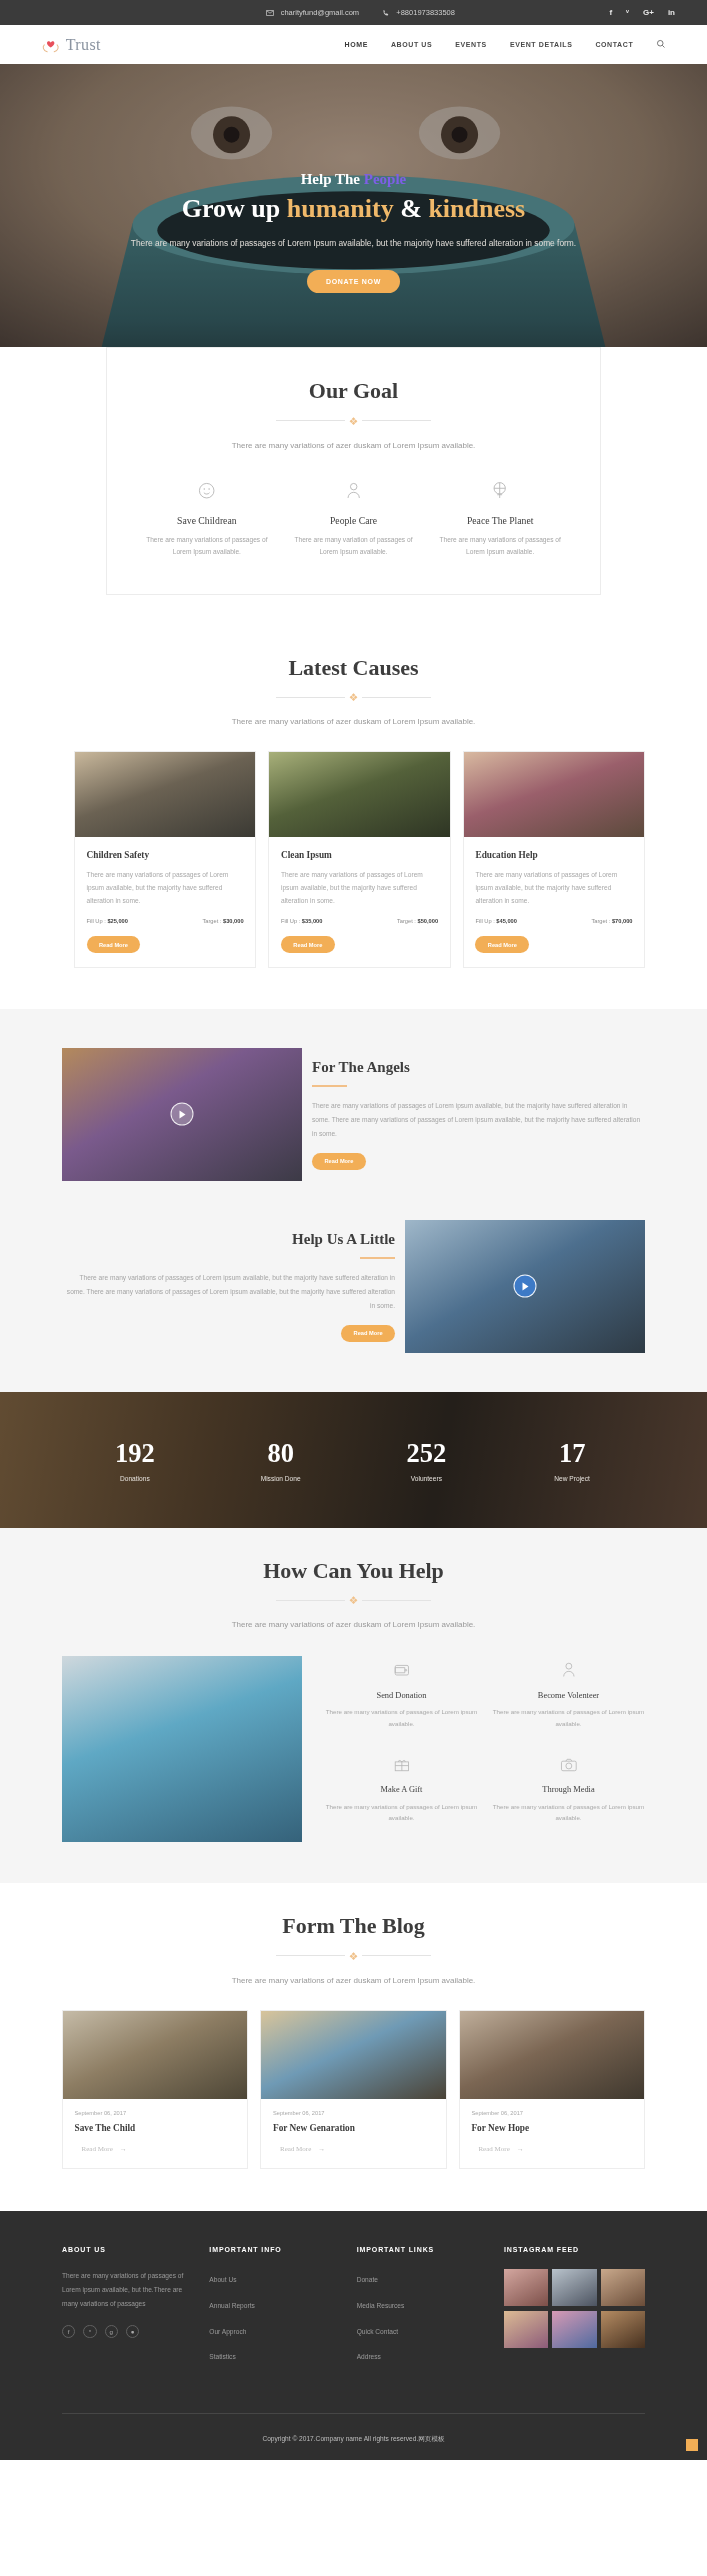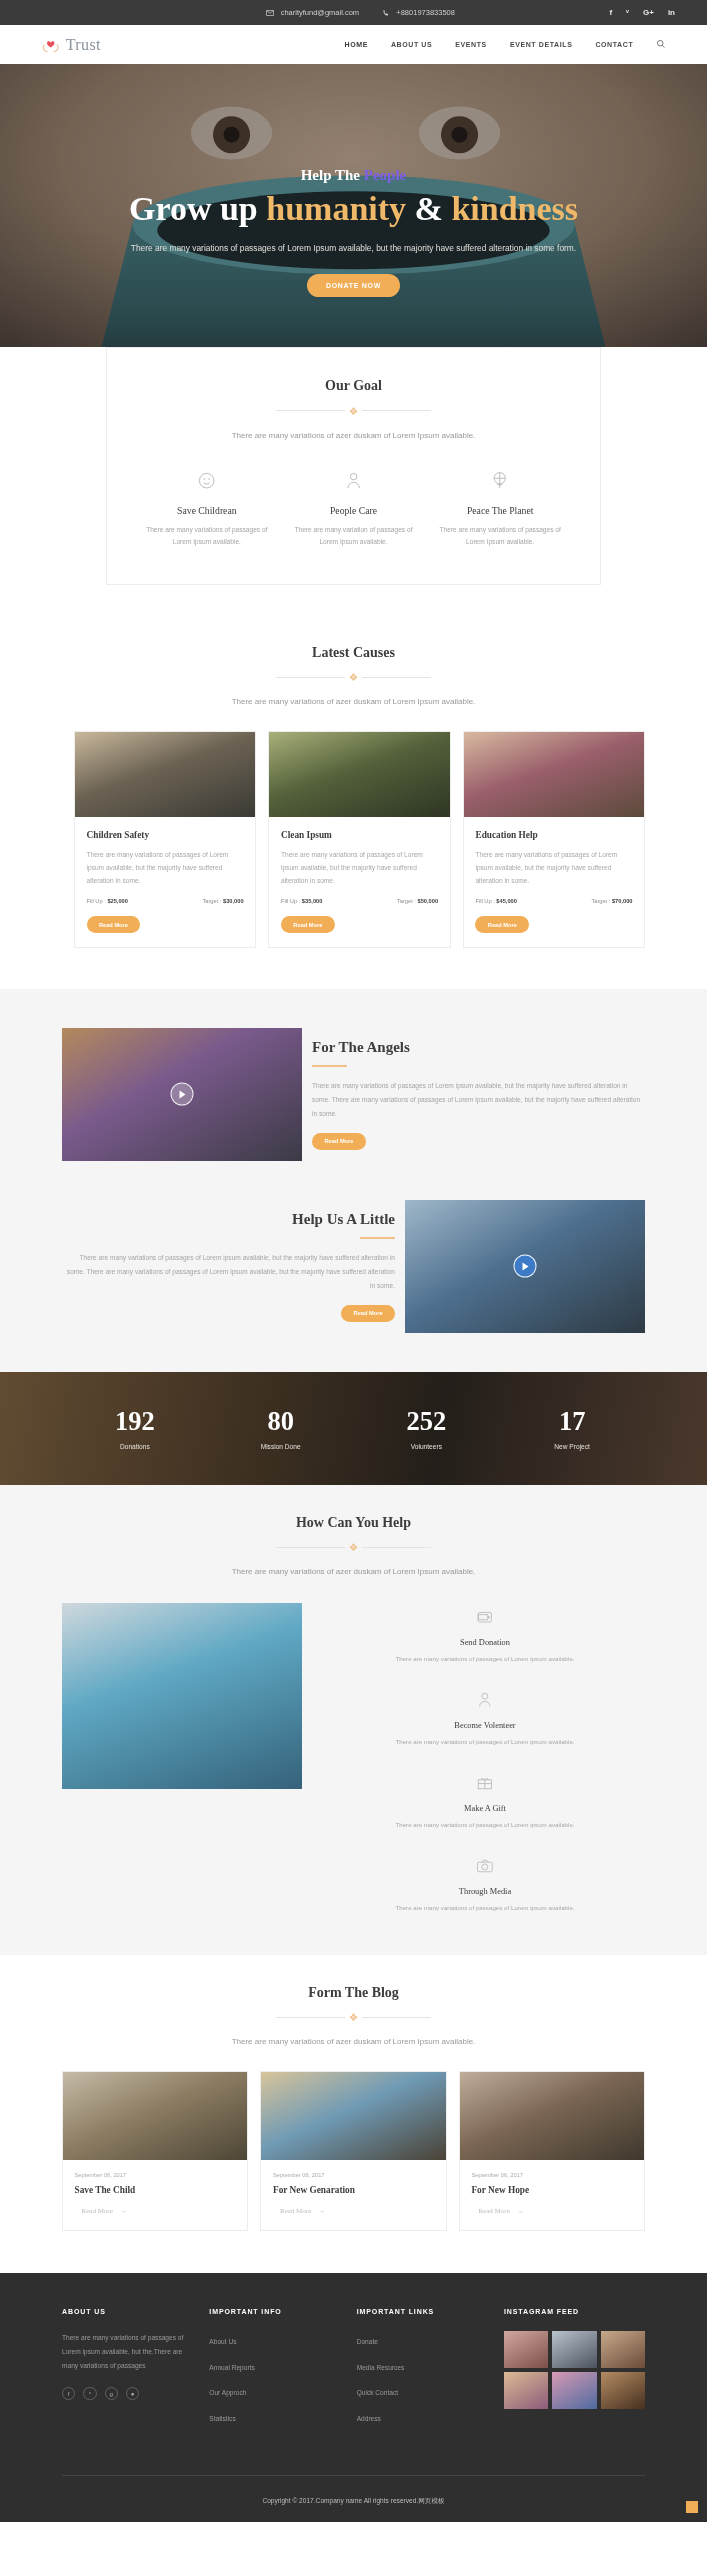--- a/index.html
+++ b/index.html
@@ -33,33 +33,33 @@
   .hero {
     position:relative; height:336px; overflow:hidden;
     background:linear-gradient(180deg,#9a9287 0%,#6e6a61 35%,#4b4a46 70%,#2a2a28 100%);
     display:flex; align-items:center; justify-content:center;
   }
   .hero-photo { position:absolute; inset:0; }
   .hero-overlay { position:absolute; inset:0; background:rgba(35,30,28,.34); }
   .hero-inner { position:relative; text-align:center; width:495px; }
   .hero-sub { font-family:"Liberation Serif",serif; font-size:15px; font-weight:bold; color:#fff; }
   .hero-sub .accent { color:#7d5fe6; }
-  .hero-title { font-family:"Liberation Serif",serif; font-size:34px; font-weight:bold; color:#fff; margin-top:5.3px; line-height:1.15; }
+  .hero-title { font-family:"Liberation Serif",serif; font-size:26px; font-weight:bold; color:#fff; margin-top:5.3px; line-height:1.15; }
   .hero-title .gold { color:#f0b96a; }
   .hero-text { color:#e2ded9; font-size:8.4px; line-height:1.9; margin-top:12.4px; }
   .btn {
     display:inline-block; background:#f2ae56; color:#fff; border:none; cursor:pointer;
     font-size:7px; font-weight:bold; letter-spacing:0.7px; padding:8px 19.4px; border-radius:17.7px;
     text-decoration:none; margin-top:17.7px;
   }
 
   
   .goal-shell { position:relative; margin-top:-53px; padding-bottom:35px; background:#fff; }
   .goal-card { width:495px; margin:0 auto; background:#fff; border:0.9px solid #ececec; padding:30px 26.5px 35px; }
-  .sec-title { font-family:"Liberation Serif",serif; font-size:14px; font-weight:bold; color:#3d3d3d; text-align:center; }
+  .sec-title { font-family:"Liberation Serif",serif; font-size:22px; font-weight:bold; color:#3d3d3d; text-align:center; }
   .divider { display:flex; align-items:center; justify-content:center; gap:3.5px; margin:10.6px 0 14px; }
   .divider .line { width:69px; height:0.9px; background:#e3e3e3; }
   .divider .mark { color:#f0c18a; font-size:10.6px; }
   .sec-sub { text-align:center; font-size:8px; color:#999; }
   .goal-grid { display:flex; margin-top:28px; }
   .goal-col { flex:1; text-align:center; padding:0 12.4px; }
   .goal-icon { height:26.5px; display:flex; align-items:center; justify-content:center; color:#b9b9b9; }
   .goal-icon svg { width:19.4px; height:19.4px; stroke:#b5b5b5; fill:none; stroke-width:1.1; }
   .goal-name { font-family:"Liberation Serif",serif; font-size:9.7px; color:#3d3d3d; margin-top:10.6px; }
   .goal-desc { font-size:6.6px; color:#a5a5a5; line-height:1.9; margin-top:8px; }
@@ -90,33 +90,33 @@
   .play:after { content:""; border-left:6.2px solid #fff; border-top:4px solid transparent; border-bottom:4px solid transparent; margin-left:1.8px; }
   .play.blue { background:rgba(58,128,220,.75); border-color:rgba(255,255,255,.9); }
   .split-body { flex:1; }
   .split-body.right { text-align:right; }
   .split-title { font-family:"Liberation Serif",serif; font-size:15px; font-weight:bold; color:#3d3d3d; }
   .rule { width:35px; height:1.8px; background:#f2c089; margin:8.8px 0 12.4px; }
   .split-body.right .rule { margin-left:auto; }
   .split-text { font-size:6.6px; color:#a5a5a5; line-height:2.1; }
 
   
-  .counters { position:relative; height:113px; overflow:hidden;
+  .counters { position:relative; height:136px; overflow:hidden;
     background:linear-gradient(100deg,#a98455 0%,#6d5437 30%,#2e2a24 62%,#7a5c48 100%); }
   .counters-ov { position:absolute; inset:0; background:rgba(25,20,16,.5); }
   .counters-inner { position:relative; display:flex; height:100%; align-items:center; }
   .counter { flex:1; text-align:center; }
   .counter-num { font-family:"Liberation Serif",serif; font-size:26.5px; font-weight:bold; color:#fff; }
   .counter-lbl { font-size:6.6px; color:#e6e2dd; margin-top:6.2px; }
 
   
   .help { background:#f5f5f5; padding:30px 0 41px; }
   .help-row { display:flex; gap:23px; margin-top:26.5px; align-items:flex-start; }
   .help-photo { flex:0 0 240px; height:186px; background-size:cover; background-position:center; }
-  .help-grid { flex:1; display:grid; grid-template-columns:1fr; gap:26.5px 14px; padding-top:5.3px; }
+  .help-grid { flex:1; display:grid; grid-template-columns:1fr 1fr; gap:26.5px 14px; padding-top:5.3px; }
   .help-item { text-align:center; }
   .help-icon svg { width:17.7px; height:17.7px; stroke:#b5b5b5; fill:none; stroke-width:1.1; }
   .help-name { font-family:"Liberation Serif",serif; font-size:8.4px; color:#3d3d3d; margin-top:8.8px; }
   .help-desc { font-size:6.2px; color:#a8a8a8; line-height:1.9; margin-top:6.2px; }
 
   
   .blog { padding:30px 0 42px; background:#fff; }
   .blog-cards { display:flex; gap:12.4px; margin-top:25px; }
   .bcard { flex:1; border:0.9px solid #ededed; background:#fff; }
   .bcard-img { height:88px; background-size:cover; background-position:center; }

